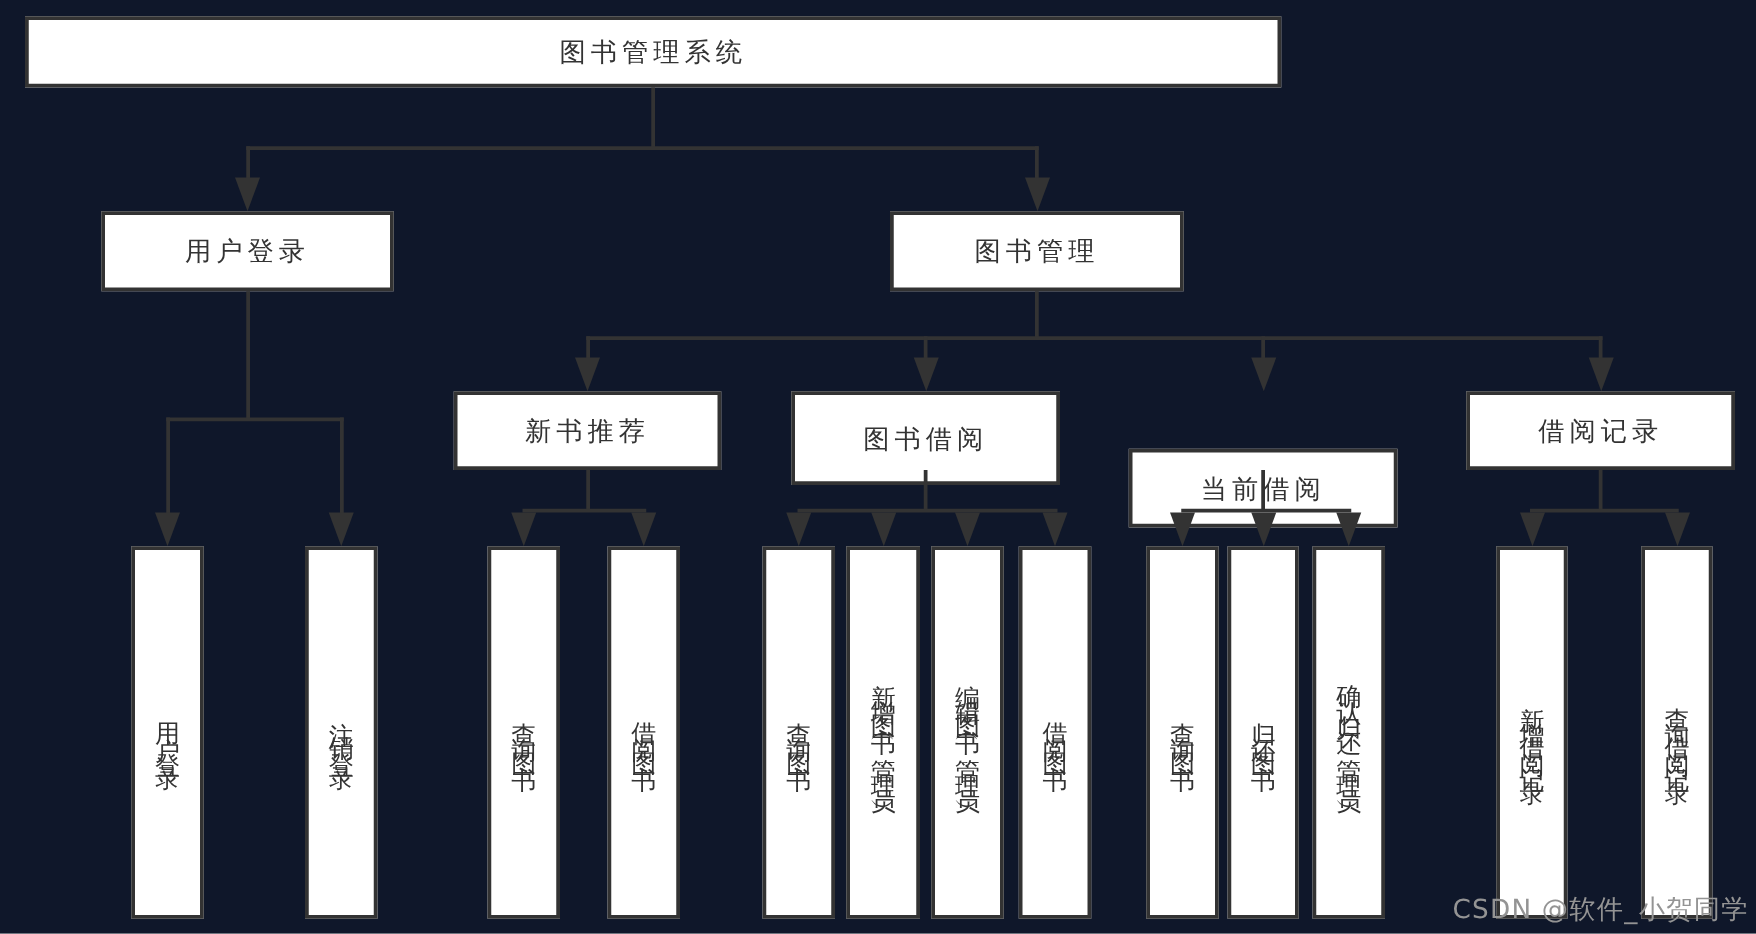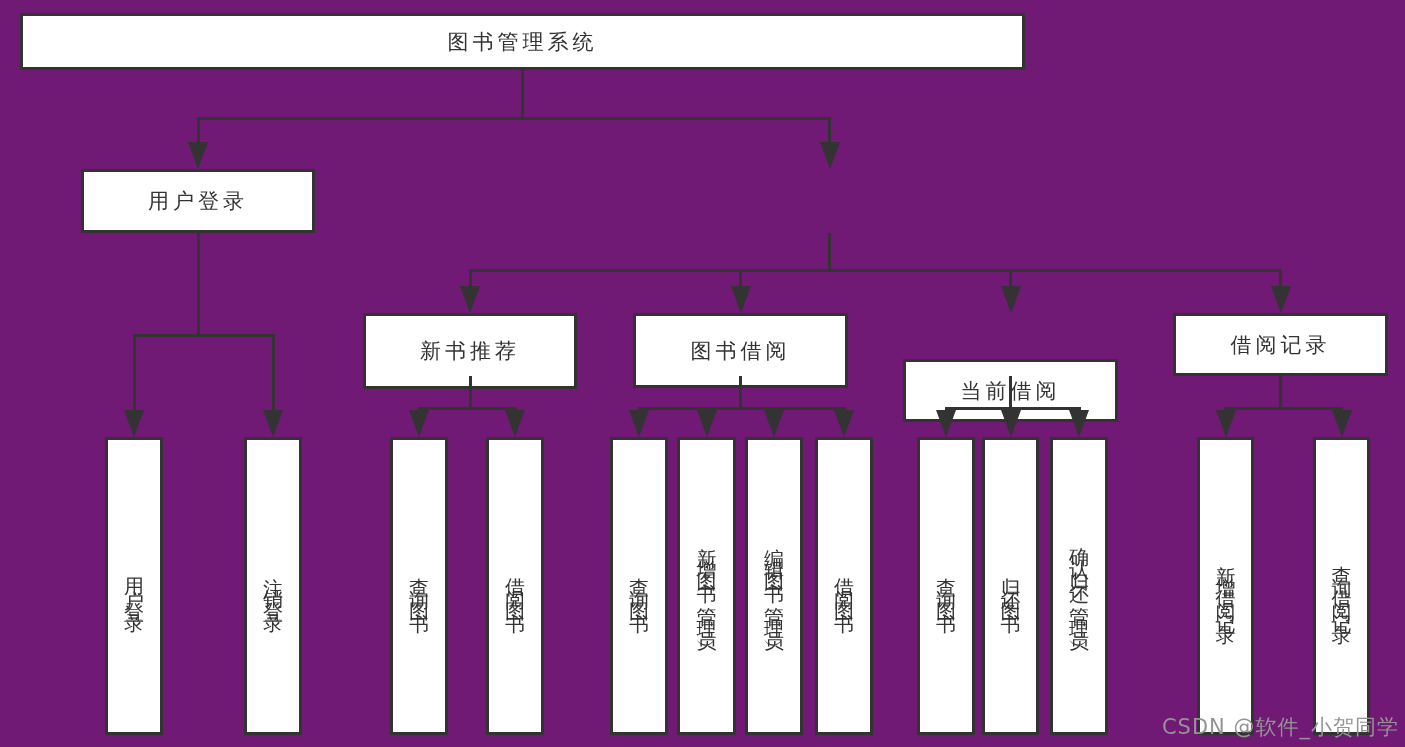--- a/index.html
+++ b/index.html
@@ -1,20 +1,20 @@
 <!DOCTYPE html>
 <html><head>
 <meta charset="utf-8">
 <style>
   html, body { margin: 0; padding: 0; background: #ffffff; }
   #canvas {
     position: relative;
     width: 1405px;
     height: 747px;
-    background: #701a75;
+    background: #0f172a;
     font-family: "DejaVu Sans", sans-serif;
     overflow: hidden;
   }
   .box {
     position: absolute;
     box-sizing: border-box;
     border: 3px solid #333333;
     background: #ffffff;
     display: flex;
     align-items: center;
@@ -76,40 +76,43 @@
   <div class="vl" style="left:521px; top:70px; height:48px;"></div>
   <div class="hl" style="left:196.5px; top:117px; width:634.5px;"></div>
   <div class="vl" style="left:196.5px; top:117px; height:27px;"></div>
   <div class="ah" style="left:188px; top:142px;"></div>
   <div class="vl" style="left:828px; top:117px; height:27px;"></div>
   <div class="ah" style="left:819.5px; top:142px;"></div>
 
   <div class="box" style="left:81px; top:169px; width:234px; height:64px;">
     <span class="lbl">用户登录</span>
   </div>
+  <div class="box" style="left:712px; top:169px; width:235px; height:64px;">
+    <span class="lbl">图书管理</span>
+  </div>
 
   <div class="vl" style="left:196.5px; top:233px; height:103px;"></div>
   <div class="hl" style="left:132.5px; top:334px; width:142px;"></div>
   <div class="vl" style="left:132.5px; top:334px; height:78px;"></div>
   <div class="ah" style="left:124px; top:410px;"></div>
   <div class="vl" style="left:271.5px; top:334px; height:78px;"></div>
   <div class="ah" style="left:263px; top:410px;"></div>
 
   <div class="vl" style="left:828px; top:233px; height:39px;"></div>
   <div class="hl" style="left:468.5px; top:269px; width:813.5px;"></div>
   <div class="vl" style="left:468.5px; top:269px; height:19px;"></div>
   <div class="ah" style="left:460px; top:286px;"></div>
   <div class="vl" style="left:739px; top:269px; height:19px;"></div>
   <div class="ah" style="left:730.5px; top:286px;"></div>
   <div class="vl" style="left:1009px; top:269px; height:19px;"></div>
   <div class="ah" style="left:1000.5px; top:286px;"></div>
   <div class="vl" style="left:1279px; top:269px; height:19px;"></div>
   <div class="ah" style="left:1270.5px; top:286px;"></div>
 
-  <div class="box" style="left:363px; top:313px; width:214px; height:76px;">
+  <div class="box" style="left:363px; top:313px; width:214px; height:63px;">
     <span class="lbl">新书推荐</span>
   </div>
   <div class="box" style="left:633px; top:313px; width:215px; height:75px;">
     <span class="lbl">图书借阅</span>
   </div>
   <div class="box" style="left:903px; top:313px; width:215px; height:63px;margin-top:46px;">
     <span class="lbl">当前借阅</span>
   </div>
   <div class="box" style="left:1173px; top:313px; width:215px; height:63px;">
     <span class="lbl">借阅记录</span>

